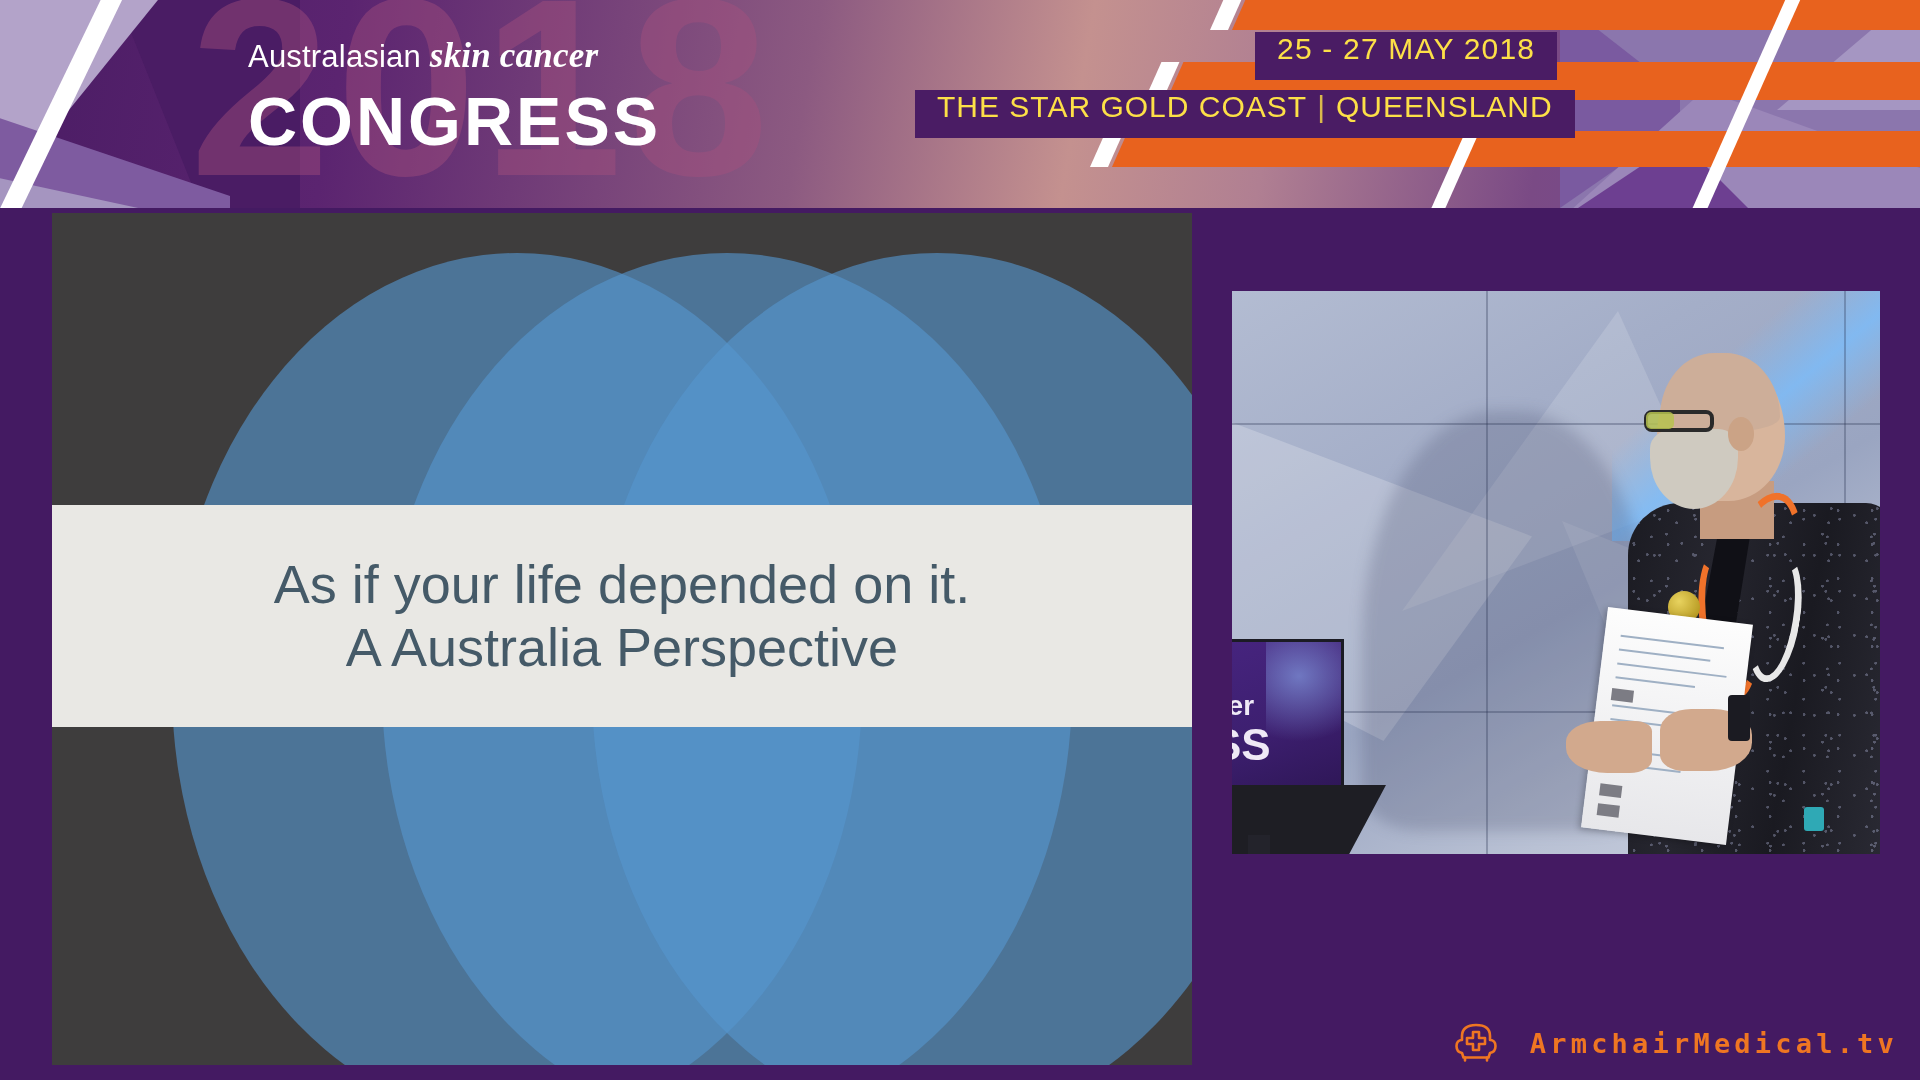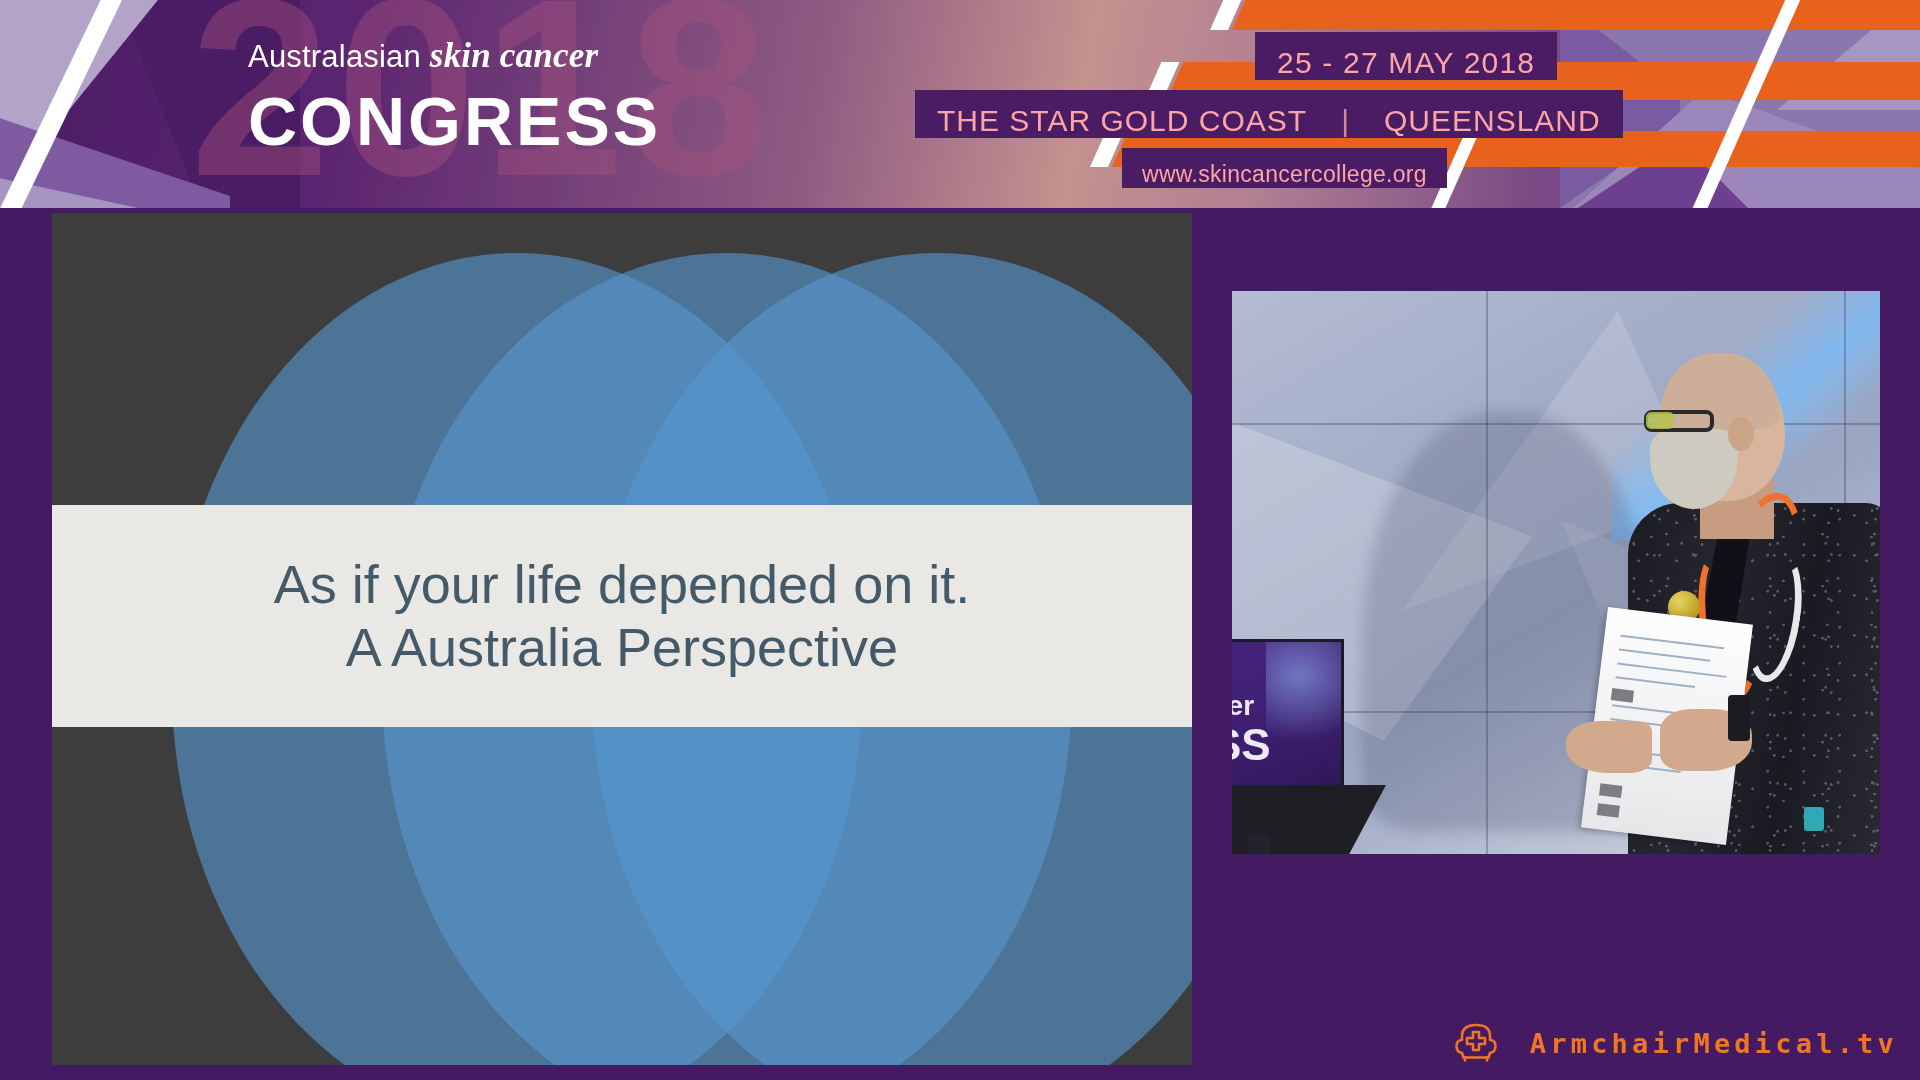--- a/index.html
+++ b/index.html
@@ -65,24 +65,24 @@
   #fr2 { left:30px; top:-20px; width:340px; height:130px; background:#a596c2;
          clip-path:polygon(55% 100%, 100% 0%, 100% 100%); }
   #fr3 { left:0; top:90px; width:360px; height:130px; background:#9b87b9;
          clip-path:polygon(40% 0%, 100% 60%, 100% 100%, 0% 100%); }
   #fr4 { left:0; top:140px; width:200px; height:80px; background:#6d3f91;
          clip-path:polygon(60% 0%, 100% 100%, 0% 100%); }
   #fr5 { left:0; top:0; width:120px; height:208px; background:#7a5aa0;
          clip-path:polygon(0% 0%, 100% 45%, 100% 60%, 0% 100%); }
 
   
-  .hbar { position:absolute; background:#4a1c64; display:flex; align-items:flex-end;
-          color:#fca5a5; white-space:nowrap; }
+  .hbar { position:absolute; background:#4a1c64; display:flex; align-items:flex-start;
+          color:#fde047; white-space:nowrap; }
   #hbar-dates { left:1255px; top:32px; height:48px; padding:0 22px; font-size:30px; letter-spacing:1.2px; }
-  #hbar-venue { left:915px; top:90px; height:48px; padding:0 22px; font-size:30px; letter-spacing:1px;gap:24px; }
+  #hbar-venue { left:915px; top:90px; height:48px; padding:0 22px; font-size:30px; letter-spacing:1px; }
   #hbar-venue .sep { opacity:.8; margin:0 10px; font-weight:300; }
   #hbar-url   { left:1122px; top:148px; height:40px; padding:0 20px; font-size:23px; letter-spacing:.3px; }
 
   
   #stage { position:absolute; left:0; top:208px; width:1920px; height:872px; background:#441A62; }
 
   
   #slide {
     position:absolute; left:52px; top:5px; width:1140px; height:852px;
     background:#3e3d3d; overflow:hidden;
@@ -247,23 +247,20 @@
   <div id="hbar-dates" class="hbar">
     <span>25 - 27 MAY 2018</span>
   </div>
 
   <div id="hbar-venue" class="hbar">
     <span>THE STAR GOLD COAST</span>
     <span class="sep">|</span>
     <span>QUEENSLAND</span>
   </div>
 
-  <div id="hbar-url" class="hbar">
-    <span>www.skincancercollege.org</span>
-  </div>
 </div>
 
 <div id="stage">
 
   <div id="slide">
     <div id="v1" class="venn"></div>
     <div id="v2" class="venn"></div>
     <div id="v3" class="venn"></div>
 
     <div id="title-band">

